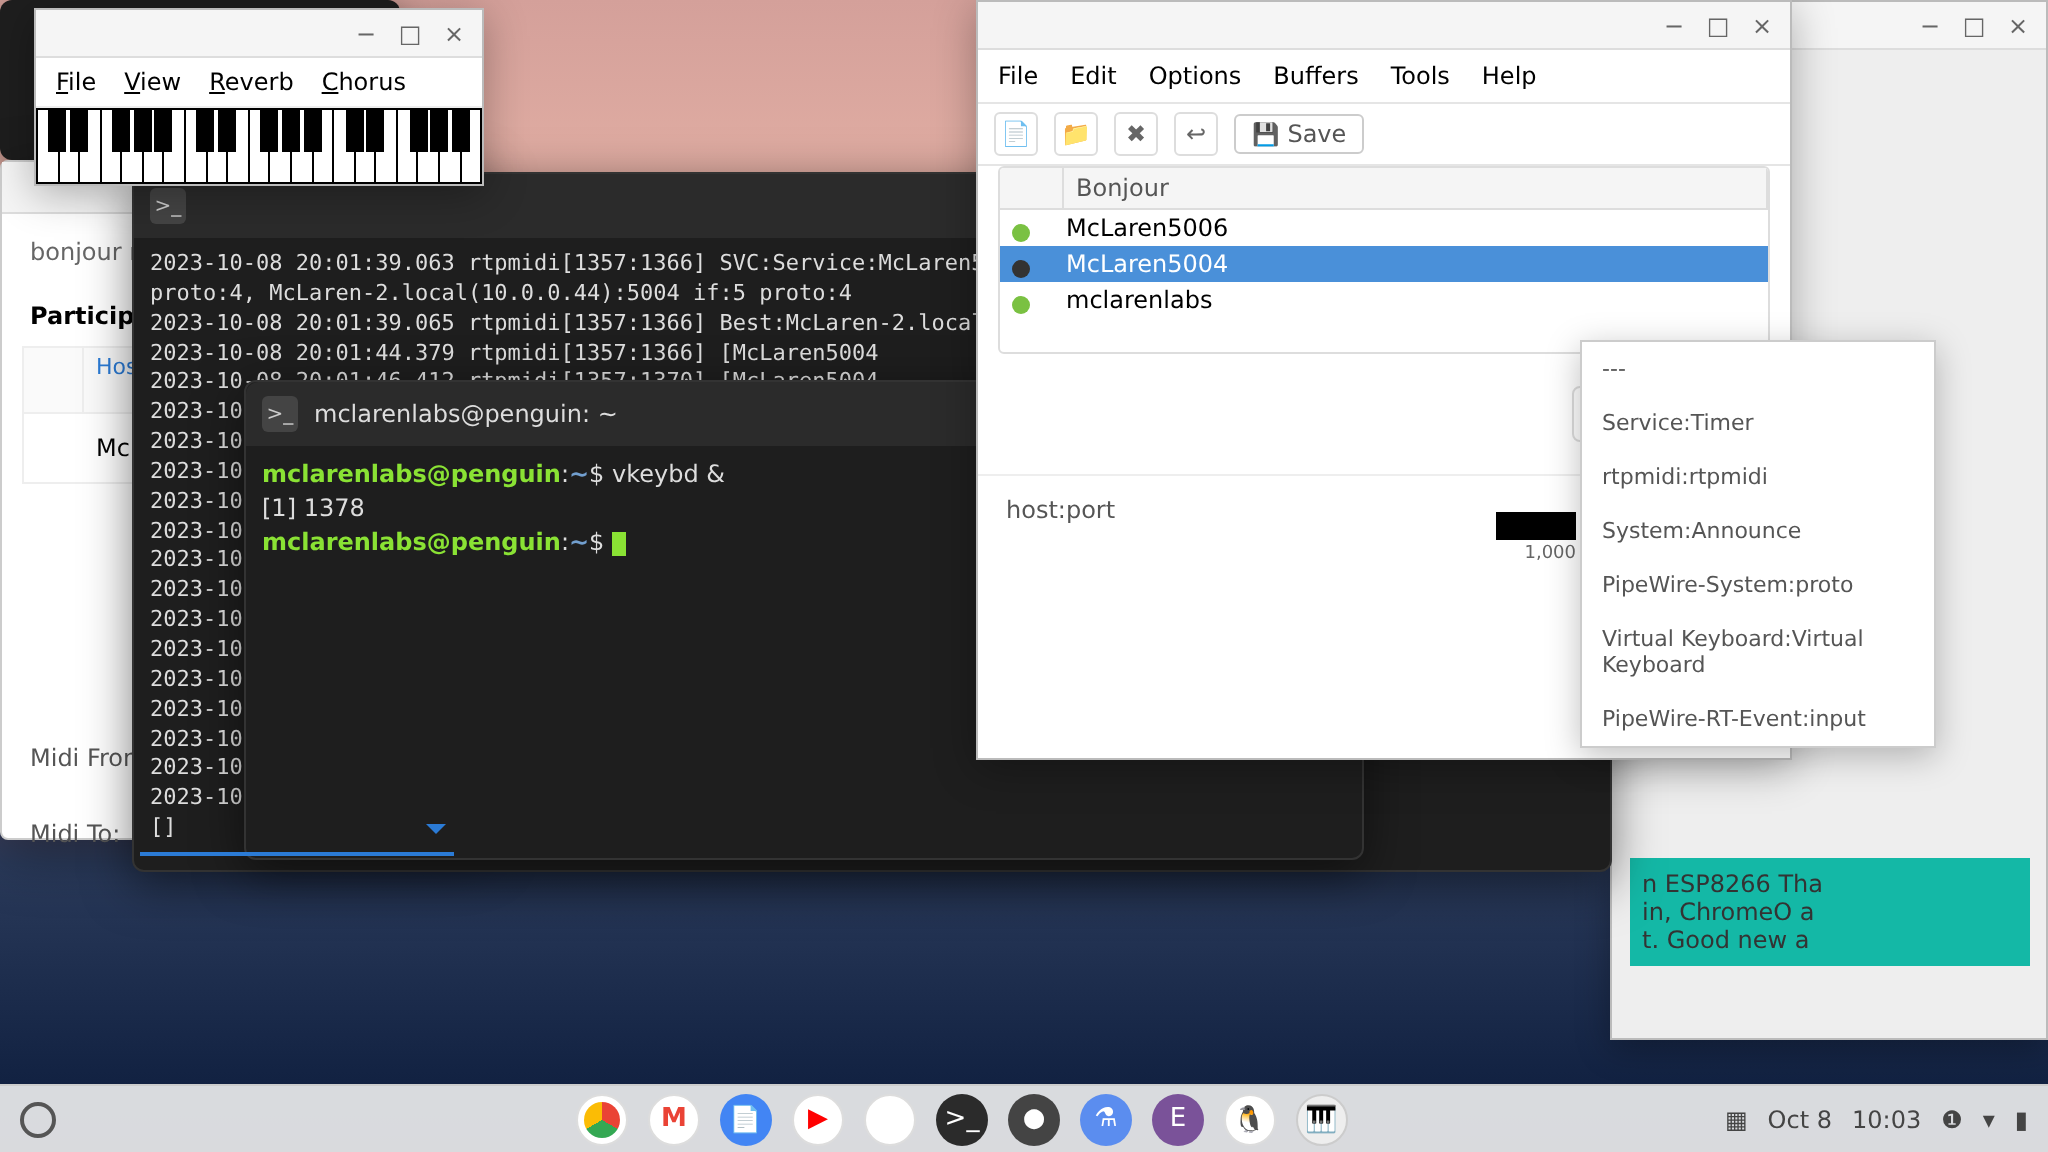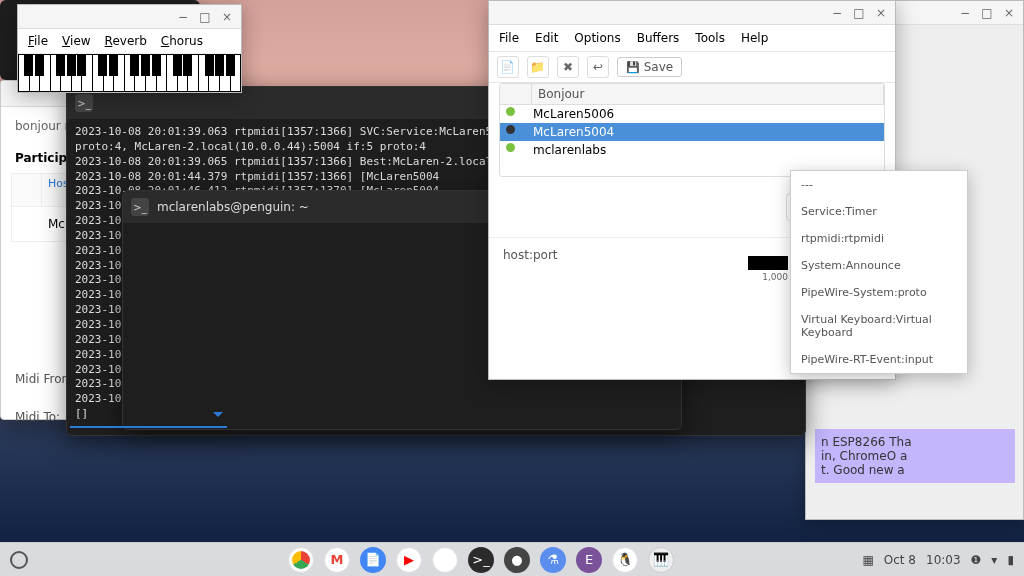--- a/index.html
+++ b/index.html
@@ -40,21 +40,21 @@
 #gtkapp{left:488px;top:0;width:408px;height:380px;background:#fff}
 #gtkapp .menubar{display:flex;gap:16px;padding:6px 10px;border-bottom:1px solid #e5e5e5;font-size:12px}
 #gtkapp .toolbar{display:flex;gap:8px;padding:4px 8px;border-bottom:1px solid #e5e5e5;align-items:center}
 .tb-btn{width:22px;height:22px;display:flex;align-items:center;justify-content:center;border:1px solid #ddd;border-radius:3px;color:#666}
 .save-btn{display:flex;align-items:center;gap:4px;padding:2px 8px;border:1px solid #ccc;border-radius:3px;color:#555;font-size:11px}
 
 .section-label{font-weight:bold;font-size:12px;padding:10px 10px 6px}
 .dir-table{margin:0 10px;border:1px solid #ddd;border-radius:3px;height:94px;overflow:hidden}
 .dir-header{display:flex;background:#f5f5f5;border-bottom:1px solid #ddd;font-size:11px;color:#555}
 .dir-header .col{padding:3px 6px;border-right:1px solid #ddd}
-.dir-row{display:flex;align-items:flex-start;padding:2px 6px;font-size:11px}
+.dir-row{display:flex;align-items:flex-end;padding:2px 6px;font-size:11px}
 .dir-row.sel{background:#4a90d9;color:#fff}
 .dot{width:9px;height:9px;border-radius:50%;margin-right:18px}
 .dot.green{background:#7ac142}
 .dot.black{background:#333}
 
 .connect-area{display:flex;justify-content:flex-end;padding:16px 12px}
 .connect-btn{color:#2b7bd6;font-weight:600;padding:6px 20px;background:#fff;border:1px solid #ddd;border-radius:4px;cursor:pointer}
 .hostport-row{display:flex;justify-content:space-between;padding:10px 14px;color:#555;font-size:12px;border-top:1px solid #eee}
 
 
@@ -71,21 +71,21 @@
 
 #dropdown{position:absolute;left:790px;top:170px;width:178px;background:#fff;border:1px solid #ccc;box-shadow:0 4px 16px rgba(0,0,0,.25);z-index:50}
 #dropdown .opt{padding:7px 10px;font-size:11px;color:#555;cursor:pointer}
 
 .midi-row{display:flex;align-items:center;padding:10px 14px;font-size:12px;color:#555;gap:10px}
 .midi-select{flex:1;border-bottom:2px solid #2b7bd6;height:22px;position:relative}
 .midi-select::after{content:"";position:absolute;right:4px;top:6px;border:5px solid transparent;border-top-color:#2b7bd6}
 
 
 #docwin{left:805px;top:0;width:219px;height:520px;background:#eee;z-index:-1;box-shadow:0 4px 16px rgba(0,0,0,.3)}
-#docwin .doc-body{position:absolute;bottom:36px;right:8px;width:200px;background:#c4b5fd;padding:6px;font-family:monospace;font-size:10px;color:#333}
+#docwin .doc-body{position:absolute;bottom:36px;right:8px;width:200px;background:#14b8a6;padding:6px;font-family:monospace;font-size:10px;color:#333}
 .hist{position:absolute;left:748px;top:256px;width:40px;z-index:5}
 .hist .bar{width:100%;height:14px;background:#000}
 .hist .lbl{text-align:right;font-size:9px;color:#666;margin-top:2px}
 
 
 #shelf{position:absolute;left:0;bottom:0;width:1024px;height:34px;background:rgba(240,240,240,.9);display:flex;align-items:center;padding:0 10px;border-top:1px solid #ccc}
 .shelf-left{width:18px;height:18px;border:2px solid #555;border-radius:50%}
 .shelf-apps{display:flex;gap:10px;margin-left:260px}
 .app-icon{width:26px;height:26px;border-radius:50%;display:flex;align-items:center;justify-content:center;font-size:13px;color:#fff;cursor:pointer}
 .shelf-right{margin-left:auto;display:flex;align-items:center;gap:10px;color:#444;font-size:11px}
@@ -146,20 +146,23 @@
 []</div>
 </div>
 
 <div class="term-win" style="left:122px;top:190px;width:560px;height:240px">
   <div class="term-tabbar">
     <span class="term-icon">&gt;_</span>
     <span class="term-tab-title">mclarenlabs@penguin: ~</span>
     <span class="term-close">×</span>
     <span class="term-plus">+</span>
   </div>
+  <div class="term-body"><span class="prompt-user">mclarenlabs@penguin</span><span>:</span><span class="prompt-path">~</span><span>$ </span><span>vkeybd &amp;</span>
+<span>[1] 1378</span>
+<span class="prompt-user">mclarenlabs@penguin</span><span>:</span><span class="prompt-path">~</span><span>$ </span><span class="cursor"></span></div>
 </div>
 
 <div id="vkeybd" class="win">
   <div class="titlebar">
     <span class="title"></span>
     <span class="winbtn">−</span>
     <span class="winbtn">□</span>
     <span class="winbtn">×</span>
   </div>
   <div class="menubar">

